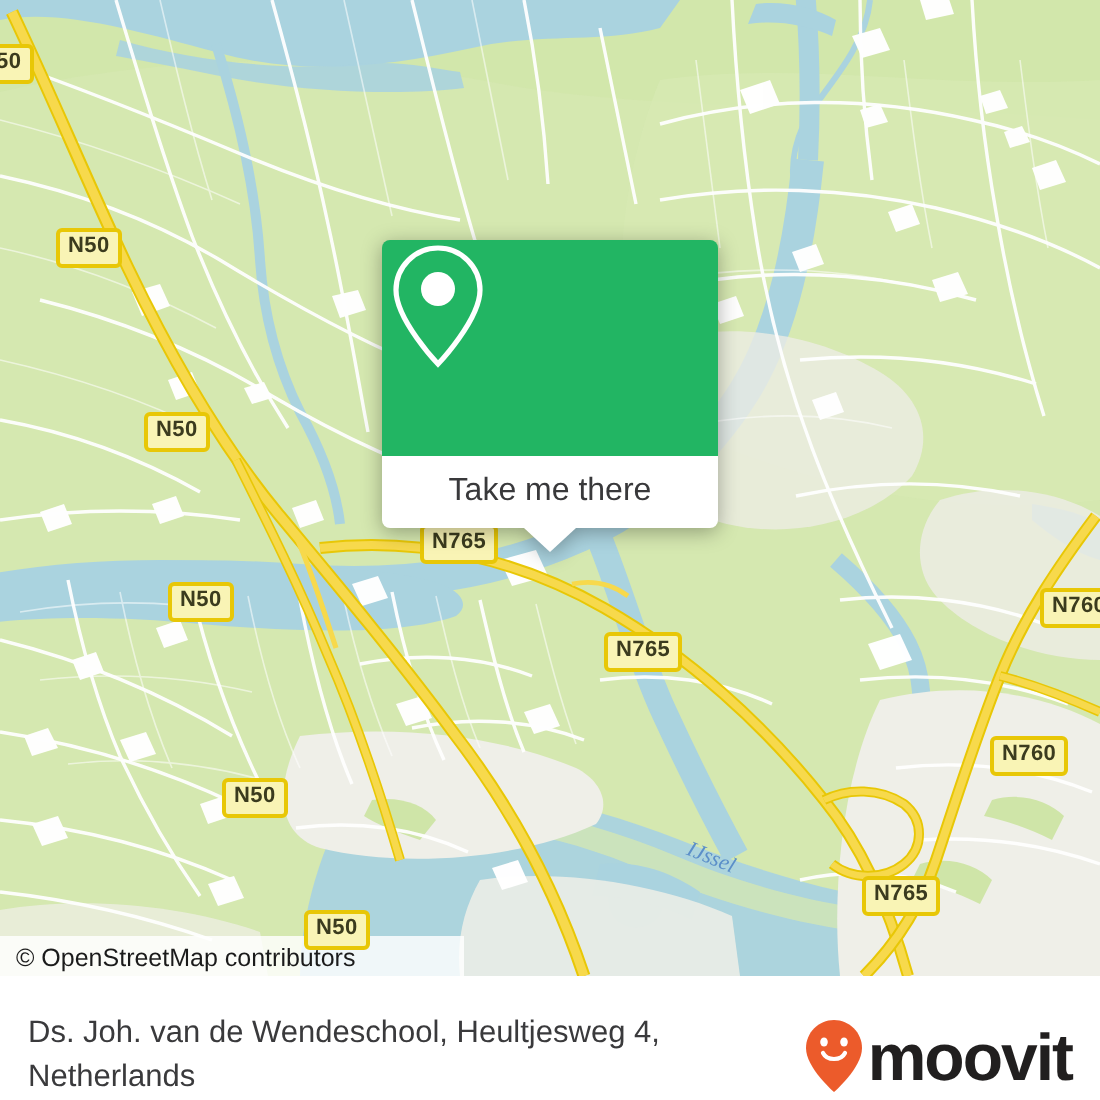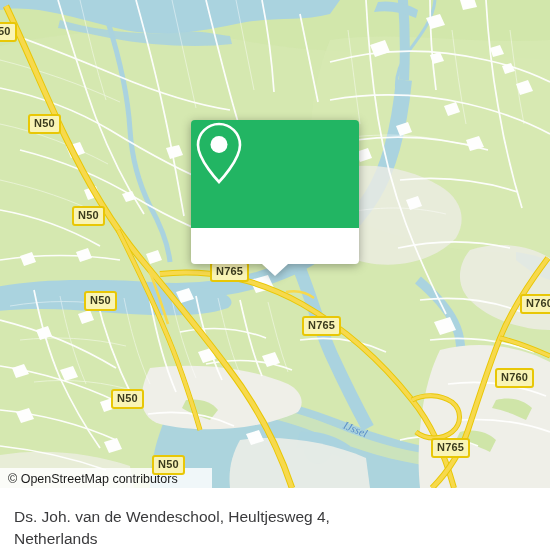--- a/index.html
+++ b/index.html
@@ -9,21 +9,21 @@
     background:#ffffff;
   }
   .screen{position:relative;width:550px;height:550px;overflow:hidden;background:#fff;}
 
   
   .map{position:absolute;left:0;top:0;width:550px;height:488px;overflow:hidden;background:#d5e8b0;}
   .map svg{position:absolute;left:0;top:0;}
 
   
   .attrib{
-    position:absolute;left:0;top:468px;width:212px;height:22px;
+    position:absolute;left:0;top:468px;width:232px;height:22px;
     background:rgba(255,255,255,0.82);
     display:flex;align-items:center;
     font-size:12.5px;color:#1b1b1b;padding-left:8px;box-sizing:border-box;
     letter-spacing:0px;
   }
 
   
   .shield{
     position:absolute;
     background:#f9f4b5;
@@ -294,22 +294,32 @@
     <div class="river-label" style="left:343px;top:423px;transform:rotate(22deg);">IJssel</div>
 
     <div class="callout">
       <div class="callout-top">
         <svg width="56" height="68" viewBox="0 0 56 68">
           <path d="M28 4 C16.4 4 7 13.4 7 25 C7 40 28 62 28 62 C28 62 49 40 49 25 C49 13.4 39.6 4 28 4 Z" fill="none" stroke="#ffffff" stroke-width="2.6"></path>
           <circle cx="28" cy="24.5" r="8.5" fill="#ffffff"></circle>
         </svg>
       </div>
       <div class="callout-bottom">
+        <span>Take me there</span>
         <span class="callout-pointer"></span>
       </div>
     </div>
   </div>
 
   <div class="infobar">
     <div class="infobar-text">Ds. Joh. van de Wendeschool, Heultjesweg 4, Netherlands</div>
+    <div class="brand">
+      <svg width="30" height="38" viewBox="0 0 30 38">
+        <path d="M15 1 C7.3 1 1 7.3 1 15 C1 25 15 37 15 37 C15 37 29 25 29 15 C29 7.3 22.7 1 15 1 Z" fill="#ec5b2b"></path>
+        <ellipse cx="10" cy="12" rx="1.9" ry="2.3" fill="#ffffff"></ellipse>
+        <ellipse cx="20" cy="12" rx="1.9" ry="2.3" fill="#ffffff"></ellipse>
+        <path d="M9.5 17.5 C11.5 21.5 18.5 21.5 20.5 17.5" fill="none" stroke="#ffffff" stroke-width="2.1" stroke-linecap="round"></path>
+      </svg>
+      <span class="brand-word">moovit</span>
+    </div>
   </div>
 
 </div>
 
 </body></html>

